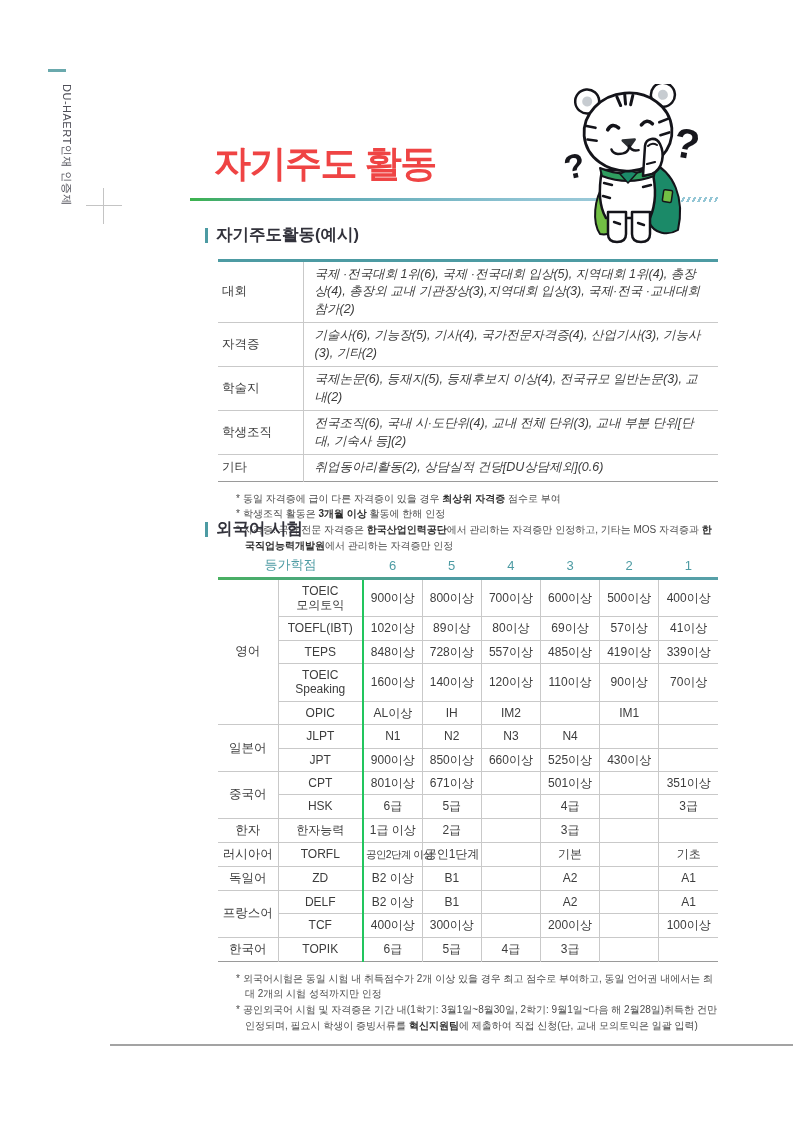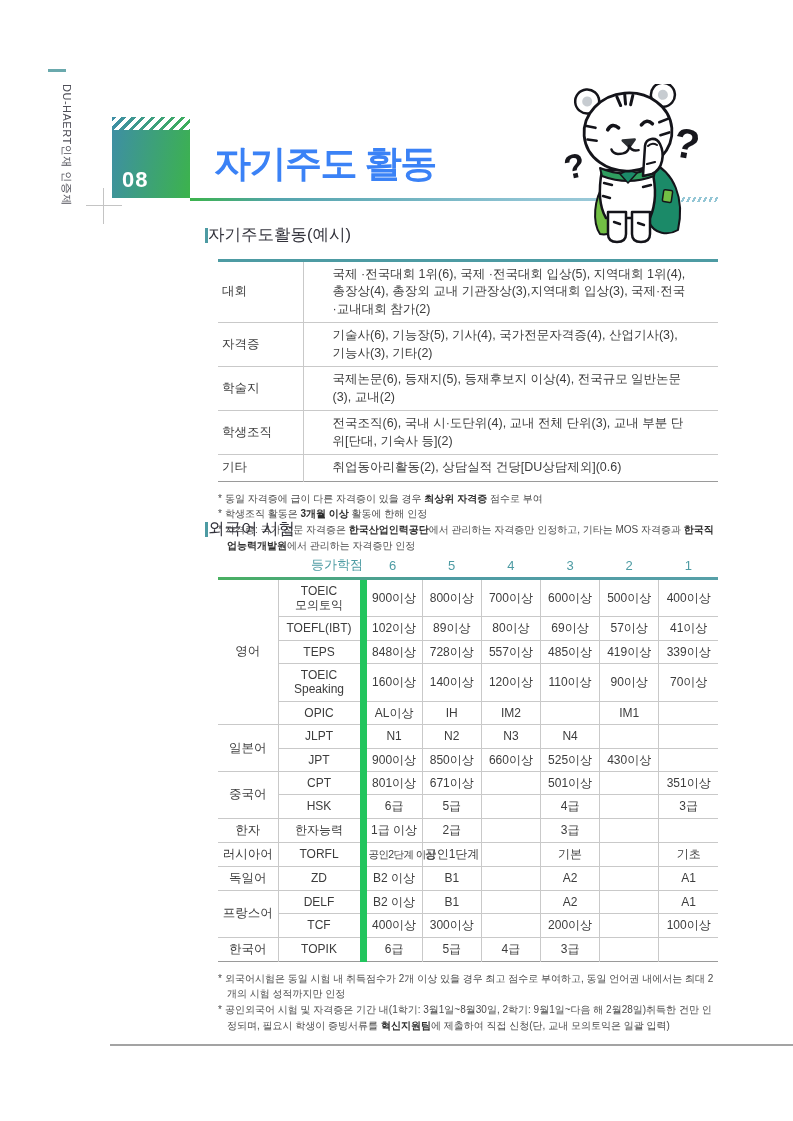--- a/index.html
+++ b/index.html
@@ -16,78 +16,74 @@
   .crosshair-v{position:absolute;left:103px;top:188px;width:1px;height:36px;background:#c4c4c4;}
 
   
   .badge{position:absolute;left:112px;top:117px;width:78px;height:81px;
          background:linear-gradient(100deg,#3e8ea6 0%,#3cb34c 100%);}
   .badge-stripes{position:absolute;top:0;left:0;right:0;height:13px;
          background:repeating-linear-gradient(135deg,rgba(255,255,255,0) 0 3px,#ffffff 3px 7px);}
   .badge-num{position:absolute;left:10px;bottom:5px;color:#fff;font-size:22px;font-weight:bold;letter-spacing:1px;}
 
   .page-title{position:absolute;left:214px;top:139px;margin:0;font-size:37px;font-weight:800;
-              color:#3b82f6;letter-spacing:-1.5px;}
+              color:#ef4444;letter-spacing:-1.5px;}
 
   .title-rule{position:absolute;left:190px;top:198px;width:482px;height:3px;
               background:linear-gradient(90deg,#3cb34c 0%,#54a4ad 18%,#8ec3d3 70%,#a7cfdd 100%);}
   .title-rule-hatch{position:absolute;left:672px;top:197px;width:46px;height:5px;
               background:repeating-linear-gradient(115deg,#93c6d5 0 2px,rgba(0,0,0,0) 2px 5px);}
 
   .mascot{position:absolute;left:556px;top:84px;width:168px;height:162px;z-index:3;}
 
   
   .section{position:absolute;left:205px;width:515px;}
   #section1{top:224px;}
   #section2{top:518px;}
-  .sec-title{display:flex;align-items:center;font-size:16.5px;font-weight:normal;color:#32323b;}
+  .sec-title{display:flex;align-items:center;gap:8px;font-size:16.5px;font-weight:bold;color:#32323b;}
   .sec-title .bar{width:3px;height:15px;background:#4d9ba3;}
 
   .tblwrap{margin-left:13px;margin-top:13px;width:500px;}
   .thdr{display:flex;align-items:center;height:24px;font-size:13px;color:#4d9ba3;}
   .t1h-cat{width:85px;text-align:center;}
   .t1h-act{flex:1;text-align:center;}
-  .t2h-corner{width:145px;text-align:right;}
+  .t2h-corner{width:145px;text-align:center;}
   .t2h-num{width:59.17px;text-align:center;}
   .trule1{height:2.5px;background:#4d9ba3;}
   .trule2{height:2.5px;background:linear-gradient(90deg,#49b061 0%,#4d9ba3 45%,#57a0a8 100%);}
 
   table{border-collapse:collapse;table-layout:fixed;width:500px;border-bottom:1.5px solid #9a9a9a;}
   td{font-size:12.5px;color:#3c3c3c;border-top:1px solid #c9c9c9;vertical-align:middle;}
   tr:first-child td{border-top:none;}
   #table1 td.lbl{text-align:left;border-right:1px solid #c9c9c9;padding:4px 4px;}
-  #table1 td.cnt{line-height:1.4;padding:4px 29px;}
+  #table1 td.cnt{line-height:1.4;padding:4px 11px;font-style:italic;}
   #table2 td{text-align:center;padding:4px 2px;line-height:1.2;font-size:12px;}
-  #table2 td.test{border-left:1px solid #c9c9c9;border-right:7px solid #22c55e;white-space:pre-line;}
+  #table2 td.test{border-left:1px solid #c9c9c9;border-right:2px solid #22c55e;white-space:pre-line;}
   #table2 td.val{border-left:1px solid #c9c9c9;white-space:nowrap;}
   #table2 td.val.tight{font-size:10.5px;letter-spacing:-0.6px;}
   #table2 td.lang{font-size:12.5px;}
 
-  .footnotes{margin-top:9px;margin-left:0;}
+  .footnotes{margin-top:9px;margin-left:18px;}
   .footnote{font-size:10px;color:#4a4a4a;line-height:1.58;padding-left:9px;text-indent:-9px;}
   .footnote b{color:#2e2e2e;}
   .footnote .marker{margin-right:3px;}
 
   .footer-line{position:absolute;left:110px;top:1044px;width:683px;height:2px;background:#a3a3a3;}
 </style>
 </head>
 <body>
 
 <div class="page">
 
   <div class="side-dash"></div>
   <div class="side-label">DU-HAERT인재 인증제</div>
 
   <div class="crosshair-h"></div>
   <div class="crosshair-v"></div>
 
-  <div class="badge">
-    <div class="badge-stripes"></div>
-    <div class="badge-num">08</div>
-  </div>
 
   <h1 class="page-title">자기주도 활동</h1>
   <div class="title-rule"></div>
   <div class="title-rule-hatch"></div>
 
   <svg class="mascot" viewBox="0 0 168 162">
 
     <path d="M95 78 C118 88 129 114 122 146 C112 152 98 150 93 138 C98 114 94 92 95 78 Z" fill="#1b8a68" stroke="#14141a" stroke-width="2" stroke-linejoin="round"></path>
     <rect x="107" y="106" width="9" height="12" rx="1.5" fill="#72bf44" stroke="#14141a" stroke-width="1.5" transform="rotate(8 111 112)"></rect>
 

